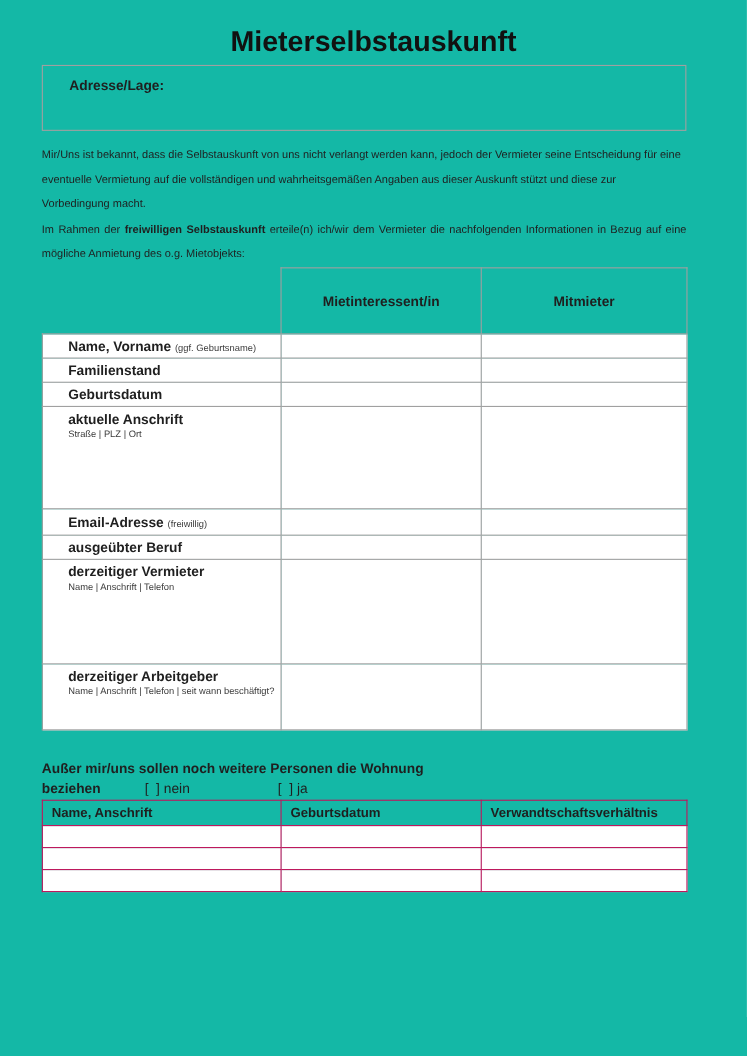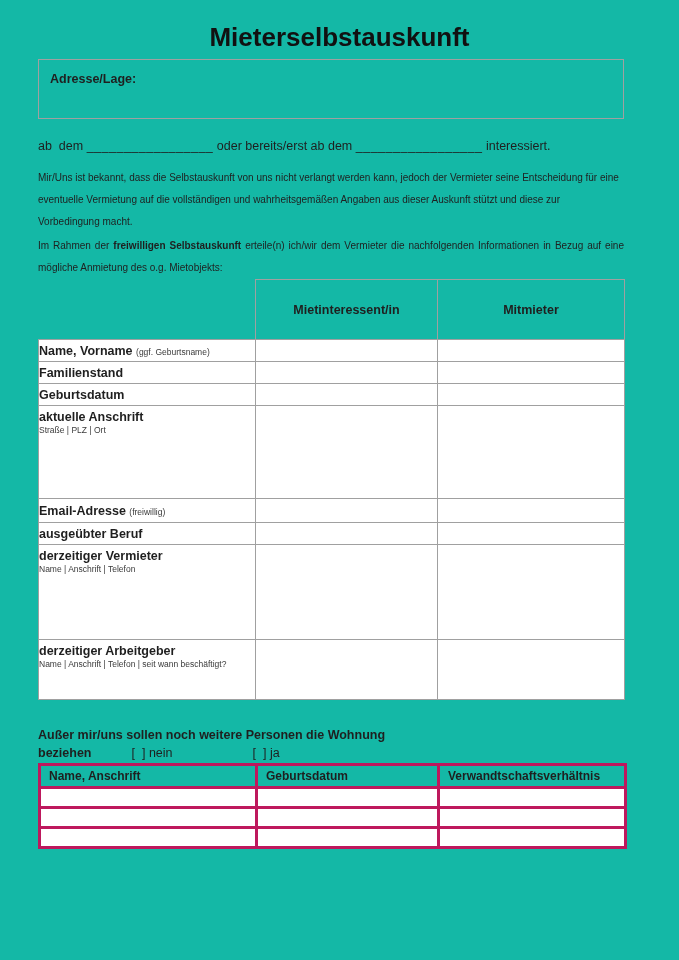--- a/index.html
+++ b/index.html
@@ -26,21 +26,21 @@
     color: #111111;
   }
 
   .intro { margin-top: 26px; font-size: 12.5px; line-height: 18px; }
 
   .address-box {
     margin-top: 7px;
     width: 586px;
     height: 60px;
     border: 1px solid #a0a0a0;
-    padding: 9px 0 0 11px;
+    padding: 9px 0 0 24px;
   }
   .address-box .box-label { font-size: 12.5px; font-weight: bold; }
   .address-box .box-input { display: block; width: 95%; height: 28px; }
 
   .date-line {
     margin-top: 18px;
     font-size: 12.5px;
     line-height: 18px;
     white-space: pre;
   }
@@ -52,39 +52,39 @@
 
   table { border-collapse: collapse; table-layout: fixed; }
   .main-table { margin-top: 0; width: 586px; }
   .main-table td, .main-table th { border: 1px solid #a0a0a0; }
   .main-table th.empty-corner { border: none; background: transparent; }
   .main-table thead tr { height: 60px; }
   .main-table th {
     font-size: 12.5px; font-weight: bold; text-align: center; vertical-align: middle;
   }
   .main-table td.label-cell {
-    padding-left: 0; padding-right: 4px;
+    padding-left: 23px; padding-right: 4px;
     vertical-align: middle;
     font-size: 12.5px;
     background: #ffffff;
   }
   .main-table td.label-cell.align-top { vertical-align: top; padding-top: 4px; }
   .row-label { font-weight: bold; font-size: 12.5px; }
   .row-note { font-size: 8.5px; color: #3a3a3a; }
   .row-detail { font-size: 8.5px; color: #3a3a3a; line-height: 11px; margin-top: 1px; }
   .input-cell { background: #ffffff; }
 
   .question-line { margin-top: 26px; font-size: 12.5px; line-height: 18px; }
   .question-text { font-weight: bold; }
   .option { white-space: pre; }
   .option-no { margin-left: 40px; }
   .option-yes { margin-left: 80px; }
 
   .persons-table { margin-top: 1px; width: 586px; }
-  .persons-table td, .persons-table th { border: 3px solid #be185d; }
+  .persons-table td, .persons-table th { border: 1px solid #be185d; }
   .persons-table thead tr { height: 23px; }
   .persons-table th {
     font-size: 12px; font-weight: bold; text-align: left;
     padding-left: 8px; vertical-align: middle;
   }
   .persons-table tbody tr { height: 20px; }
 </style>
 </head>
 <body>
 
@@ -92,21 +92,20 @@
   <div class="content">
 
     <h1 class="title">Mieterselbstauskunft</h1>
 
 
     <div class="address-box">
       <span class="box-label">Adresse/Lage:</span>
       <span class="box-input"></span>
     </div>
 
-    <div class="date-line"><span>ab  dem </span><span class="blank">_________________</span><span> oder bereits/erst ab dem </span><span class="blank">_________________</span><span> interessiert.</span></div>
 
     <p class="para">Mir/Uns ist bekannt, dass die Selbstauskunft von uns nicht verlangt werden kann, jedoch der Vermieter seine Entscheidung für eine eventuelle Vermietung auf die vollständigen und wahrheitsgemäßen Angaben aus dieser Auskunft stützt und diese zur Vorbedingung macht.</p>
 
     <p class="para justified"><span>Im Rahmen der </span><span class="bold">freiwilligen Selbstauskunft</span><span> erteile(n) ich/wir dem Vermieter die nachfolgenden Informationen in Bezug auf eine mögliche Anmietung des o.g. Mietobjekts:</span></p>
 
     <table class="main-table">
       <colgroup>
           <col style="width:217px">
           <col style="width:182px">
           <col style="width:187px">

